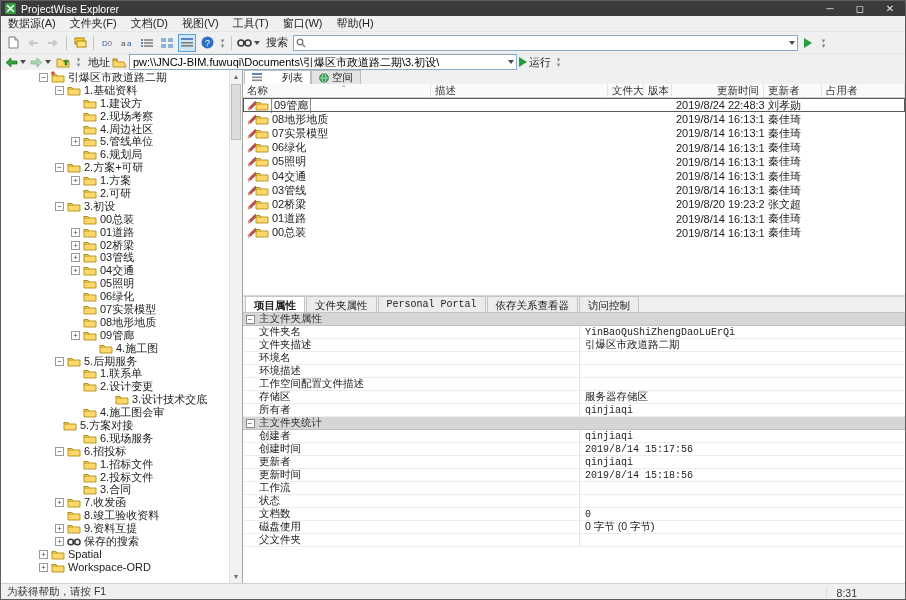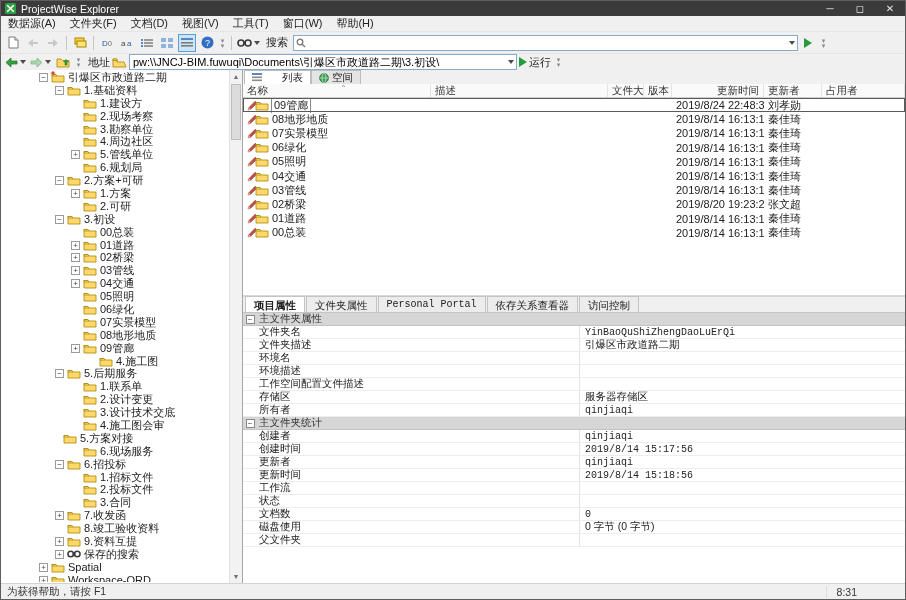--- a/index.html
+++ b/index.html
@@ -81,21 +81,21 @@
   .props-grid { flex:1; background:#fff; border-top:1px solid #c4c4c4; overflow:hidden; }
   .prow { height:13px; display:flex; align-items:center; border-bottom:1px solid #ededed; font-size:10.5px; }
   .prow.section { background:#d6d6d6; border-bottom:1px solid #c2c2c2; color:#333; }
   .pgut { width:14px; flex:0 0 auto; display:flex; align-items:center; justify-content:center; }
   .collapse-box { width:9px; height:9px; border:1px solid #888; background:#fff; font-size:8px; line-height:7px; text-align:center; color:#444; }
   .plabel { width:322px; flex:0 0 auto; padding-left:2px; overflow:hidden; white-space:nowrap; }
   .pval { flex:1; border-left:1px solid #e2e2e2; padding-left:5px; overflow:hidden; white-space:nowrap; height:100%; display:flex; align-items:center; }
   .pval.mono { font-family:"Liberation Mono",monospace; font-size:10px; }
 
   
-  .statusbar { height:16px; background:#f0f0f0; border-top:1px solid #d2d2d2; display:flex; align-items:center; font-size:10.5px; color:#333; flex:0 0 auto; }
+  .statusbar { height:16px; background:#f0f0f0; border-top:1px solid #d2d2d2; display:flex; align-items:flex-end; font-size:10.5px; color:#333; flex:0 0 auto; }
   .statusbar .sb-left { padding-left:6px; }
   .statusbar .sb-right { margin-left:auto; padding-right:48px; border-left:1px solid #ddd; padding-left:10px; }
 
   svg { display:block; }
 </style>
 </head>
 <body>
 
 <div class="window">
 
@@ -301,28 +301,20 @@
               <path d="M1 2.5 L4.6 2.5 L6 4 L1 4 Z" fill="#ffe9a8" stroke="#a98500" stroke-width="0.8"></path>
             </svg>
             <span class="lbl">2.现场考察</span>
           </div>
           <div class="trow" style="padding-left: 70px;">
             <span class="exp-spacer"></span>
             <svg width="14" height="11" viewBox="0 0 14 11">
               <path d="M1 2.5 L1 10 L13 10 L13 4 L6.5 4 L5 2.5 Z" fill="#ffd86b" stroke="#a98500" stroke-width="0.8"></path>
               <path d="M1 2.5 L4.6 2.5 L6 4 L1 4 Z" fill="#ffe9a8" stroke="#a98500" stroke-width="0.8"></path>
             </svg>
-            <span class="lbl">3.勘察单位</span>
-          </div>
-          <div class="trow" style="padding-left: 70px;">
-            <span class="exp-spacer"></span>
-            <svg width="14" height="11" viewBox="0 0 14 11">
-              <path d="M1 2.5 L1 10 L13 10 L13 4 L6.5 4 L5 2.5 Z" fill="#ffd86b" stroke="#a98500" stroke-width="0.8"></path>
-              <path d="M1 2.5 L4.6 2.5 L6 4 L1 4 Z" fill="#ffe9a8" stroke="#a98500" stroke-width="0.8"></path>
-            </svg>
             <span class="lbl">4.周边社区</span>
           </div>
           <div class="trow" style="padding-left: 70px;">
             <span class="expander">+</span>
             <svg width="14" height="11" viewBox="0 0 14 11">
               <path d="M1 2.5 L1 10 L13 10 L13 4 L6.5 4 L5 2.5 Z" fill="#ffd86b" stroke="#a98500" stroke-width="0.8"></path>
               <path d="M1 2.5 L4.6 2.5 L6 4 L1 4 Z" fill="#ffe9a8" stroke="#a98500" stroke-width="0.8"></path>
             </svg>
             <span class="lbl">5.管线单位</span>
           </div>
@@ -471,21 +463,21 @@
             <span class="lbl">1.联系单</span>
           </div>
           <div class="trow" style="padding-left: 70px;">
             <span class="exp-spacer"></span>
             <svg width="14" height="11" viewBox="0 0 14 11">
               <path d="M1 2.5 L1 10 L13 10 L13 4 L6.5 4 L5 2.5 Z" fill="#ffd86b" stroke="#a98500" stroke-width="0.8"></path>
               <path d="M1 2.5 L4.6 2.5 L6 4 L1 4 Z" fill="#ffe9a8" stroke="#a98500" stroke-width="0.8"></path>
             </svg>
             <span class="lbl">2.设计变更</span>
           </div>
-          <div class="trow" style="padding-left: 70px;">
+          <div class="trow" style="padding-left: 70px; margin-left: 32px;">
             <span class="exp-spacer"></span>
             <svg width="14" height="11" viewBox="0 0 14 11">
               <path d="M1 2.5 L1 10 L13 10 L13 4 L6.5 4 L5 2.5 Z" fill="#ffd86b" stroke="#a98500" stroke-width="0.8"></path>
               <path d="M1 2.5 L4.6 2.5 L6 4 L1 4 Z" fill="#ffe9a8" stroke="#a98500" stroke-width="0.8"></path>
             </svg>
             <span class="lbl">3.设计技术交底</span>
           </div>
           <div class="trow" style="padding-left: 70px;">
             <span class="exp-spacer"></span>
             <svg width="14" height="11" viewBox="0 0 14 11">

